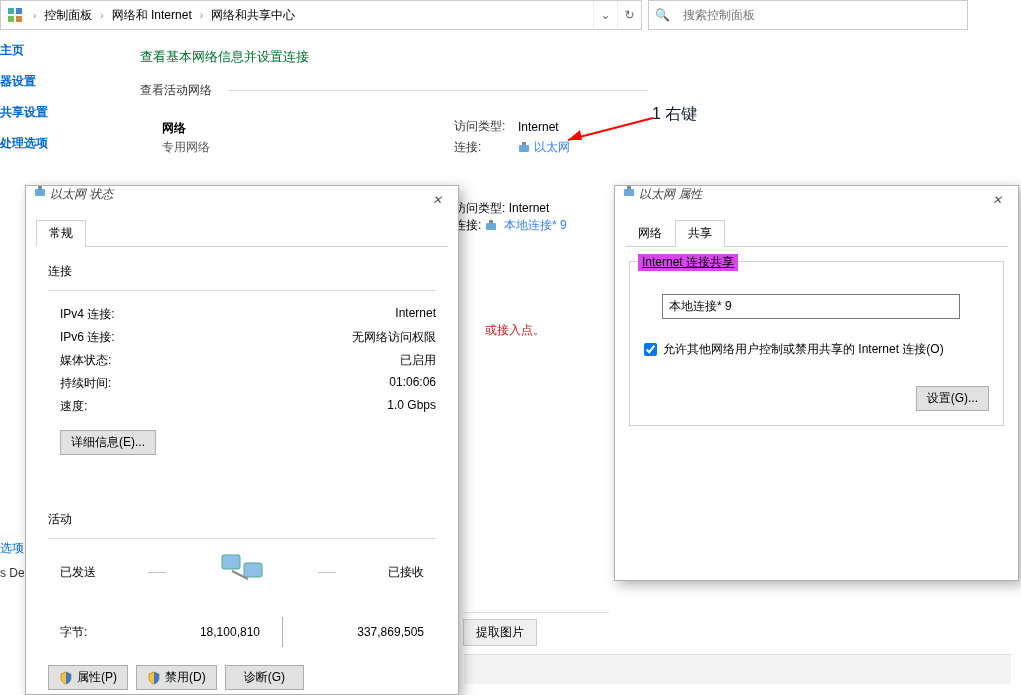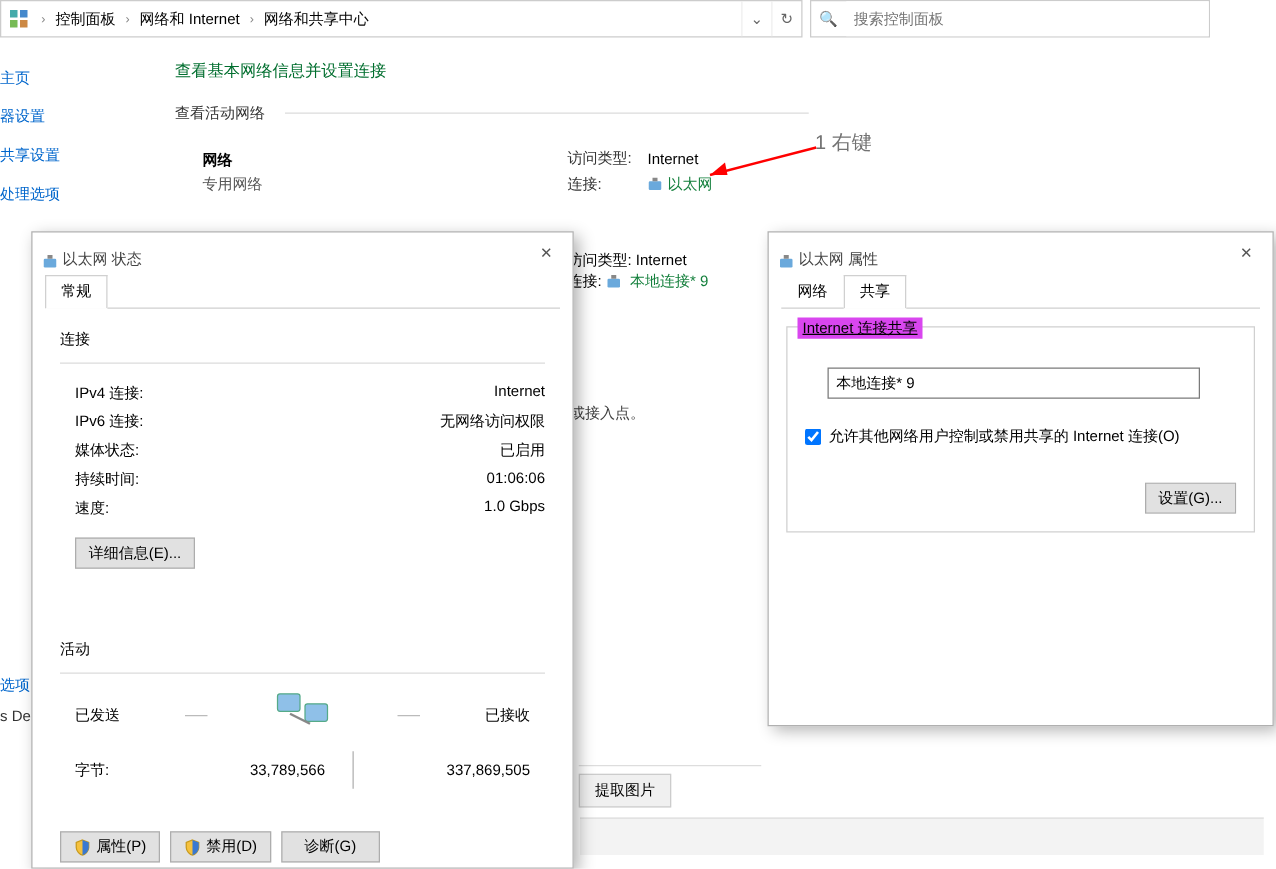--- a/index.html
+++ b/index.html
@@ -1,72 +1,72 @@
 <!DOCTYPE html>
 <html><head>
 <meta charset="utf-8">
 <style>
   * { box-sizing: border-box; font-family: "Microsoft YaHei", "Segoe UI", sans-serif; font-size: 12px; }
   body { margin: 0; padding: 0; background: #fff; width: 1021px; height: 695px; position: relative; overflow: hidden; }
-  a { color: #15803d; text-decoration: none; }
+  a { color: #3b82f6; text-decoration: none; }
 
   
   .toolbar { position: absolute; left: 0; top: 0; right: 0; height: 30px; display: flex; }
   .addr-wrap { flex: 0 0 642px; height: 30px; border: 1px solid #ccc; display: flex; align-items: center; background: #fff; }
   .nav-icon { width: 20px; height: 20px; margin: 0 4px; display: flex; align-items: center; justify-content: center; }
   .crumb { display: flex; align-items: center; height: 100%; padding: 0 4px; }
   .chev { padding: 0 4px; color: #888; font-size: 10px; }
   .addr-right { margin-left: auto; display: flex; }
   .addr-btn { width: 24px; height: 28px; display: flex; align-items: center; justify-content: center; color: #666; border-left: 1px solid #eee; }
   .search-wrap { margin-left: 6px; flex: 0 0 320px; height: 30px; border: 1px solid #ccc; display: flex; align-items: center; }
   .search-wrap input { border: none; outline: none; flex: 1; height: 100%; padding: 0 6px; color: #333; }
   .search-icon { width: 28px; text-align: center; color: #888; }
 
   
-  .side { position: absolute; left: 0; top: 50px; width: 60px; }
+  .side { position: absolute; left: 0; top: 38px; width: 60px; font-weight: bold; }
   .side a { display: block; padding: 4px 0 10px 0; color: #0066cc; }
 
   
   .page-head { position: absolute; left: 140px; top: 48px; }
   .page-head h2 { margin: 0 0 18px 0; font-size: 13px; font-weight: normal; color: #006e2e; }
   .sect-label { position: absolute; left: 140px; top: 82px; color: #333; }
   .sect-line { position: absolute; left: 228px; top: 90px; right: 374px; border-top: 1px solid #dcdcdc; }
 
   .net-block { position: absolute; left: 162px; top: 120px; }
   .net-block .nm { font-weight: bold; }
   .net-block .tp { color: #555; margin-top: 2px; }
 
   .net-info { position: absolute; left: 454px; top: 118px; }
   .net-info .row { display: flex; margin-bottom: 4px; align-items: center; }
   .net-info .lab { width: 64px; color: #333; }
   .net-info2 { position: absolute; left: 454px; top: 200px; }
   .adapter-icon { display:inline-block; width:12px; height:12px; margin-right:4px; vertical-align:middle; }
 
   
-  .ann { position: absolute; color: #737373; font-size: 16px; font-weight: normal; pointer-events: none; }
+  .ann { position: absolute; color: #0f172a; font-size: 16px; font-weight: normal; pointer-events: none; }
 
   
   .dlg1 { position: absolute; left: 25px; top: 185px; width: 434px; height: 510px; background: #fff; border: 1px solid #b0b0b0; box-shadow: 4px 4px 12px rgba(0,0,0,.3); }
-  .dlg-titlebar { height: 30px; display: flex; align-items: flex-end; padding: 0 0 0 8px; }
+  .dlg-titlebar { height: 30px; display: flex; align-items: flex-start; padding: 0 0 0 8px; font-style: italic; }
   .dlg-titlebar .ttl { flex: 1; color: #444; }
   .dlg-close { width: 42px; height: 28px; display: flex; align-items: center; justify-content: center; color: #555; }
 
   .tabs1 { display: flex; border-bottom: 1px solid #d0d0d0; margin: 4px 10px 0 10px; }
   .tab { border: 1px solid #d0d0d0; background: #fff; padding: 4px 12px; margin-bottom: -1px; border-bottom: 1px solid #fff; }
 
   .dlg1 .body { padding: 10px 22px; }
   .grp-title { margin: 6px 0 10px 0; }
   .grp-line { border-top: 1px solid #dcdcdc; margin-bottom: 12px; }
   .kv { display: flex; justify-content: space-between; padding: 3px 0 3px 12px; }
   .btn { background: #e1e1e1; border: 1px solid #adadad; padding: 3px 10px; cursor: default; }
 
   .activity { margin-top: 56px; }
   .activity-row { display: flex; align-items: center; justify-content: space-between; margin: 10px 12px 0 12px; gap: 44px; }
   .act-icon { width: 48px; height: 42px; position: relative; }
-  .bytes-row { display: flex; align-items: center; margin: 8px 12px 0 12px; }
+  .bytes-row { display: flex; align-items: center; margin: 24px 12px 0 12px; }
   .bytes-row .blab { width: 80px; }
   .bytes-row .bval { width: 120px; text-align: right; }
   .bytes-sep { width: 44px; display: flex; justify-content: center; }
   .bytes-sep span { display:block; width:1px; height:30px; background:#b0b0b0; }
 
   .dlg1 .btnrow { position: absolute; left: 22px; bottom: 4px; display: flex; gap: 8px; }
   .shield-btn { background: #e1e1e1; border: 1px solid #adadad; padding: 3px 10px; display: flex; align-items: center; gap: 4px; }
 
   
   .dlg2 { position: absolute; left: 614px; top: 185px; width: 405px; height: 396px; background: #fff; border: 1px solid #b0b0b0; box-shadow: 4px 4px 12px rgba(0,0,0,.3); }
@@ -161,21 +161,21 @@
   <div class="row">
     <span class="lab">连接:</span>
     <span class="adapter-icon"><svg width="12" height="12" viewBox="0 0 12 12">
           <rect x="1" y="3" width="10" height="7" rx="1" class="svg-adapter"></rect>
           <rect x="4" y="0" width="4" height="3" fill="#888"></rect>
         </svg></span>
     <a href="#">本地连接* 9</a>
   </div>
 </div>
 
-<div style="position:absolute; left:456px; top:322px; color:#404040">或接入点。</div>
+<div style="position:absolute; left:485px; top:322px; color:#b91c1c">或接入点。</div>
 
 <div class="ann" style="left:652px; top:104px">1 右键</div>
 <svg style="position:absolute; left:558px; top:116px; pointer-events:none" width="100" height="30">
     <line x1="95" y1="2" x2="10" y2="24" stroke="#ff0000" stroke-width="2"></line>
     <polygon points="10,24 22,14 24,24" fill="#ff0000"></polygon>
   </svg>
 
 <div class="ann" style="left:62px; top:504px">2</div>
 <svg style="position:absolute; left:62px; top:450px; pointer-events:none" width="70" height="230">
     <line x1="18" y1="0" x2="50" y2="220" stroke="#ff0000" stroke-width="2"></line>
@@ -259,21 +259,21 @@
               <rect x="4" y="4" width="18" height="14" rx="2" fill="#8fc0e8" stroke="#5a8"></rect>
               <rect x="26" y="12" width="18" height="14" rx="2" fill="#8fc0e8" stroke="#5a8"></rect>
               <path d="M14 20 L30 28" stroke="#888" stroke-width="2"></path>
             </svg>
         </span>
         <span style="flex:1; border-top:1px solid #bbb; margin:0 8px"></span>
         <span>已接收</span>
       </div>
       <div class="bytes-row">
         <span class="blab">字节:</span>
-        <span class="bval">33,789,566</span>
+        <span class="bval">18,100,810</span>
         <span class="bytes-sep">
             <span></span>
           </span>
         <span class="bval">337,869,505</span>
       </div>
     </div>
   </div>
   <div class="btnrow">
     <button class="shield-btn">
       <svg class="shield" viewBox="0 0 14 14">

